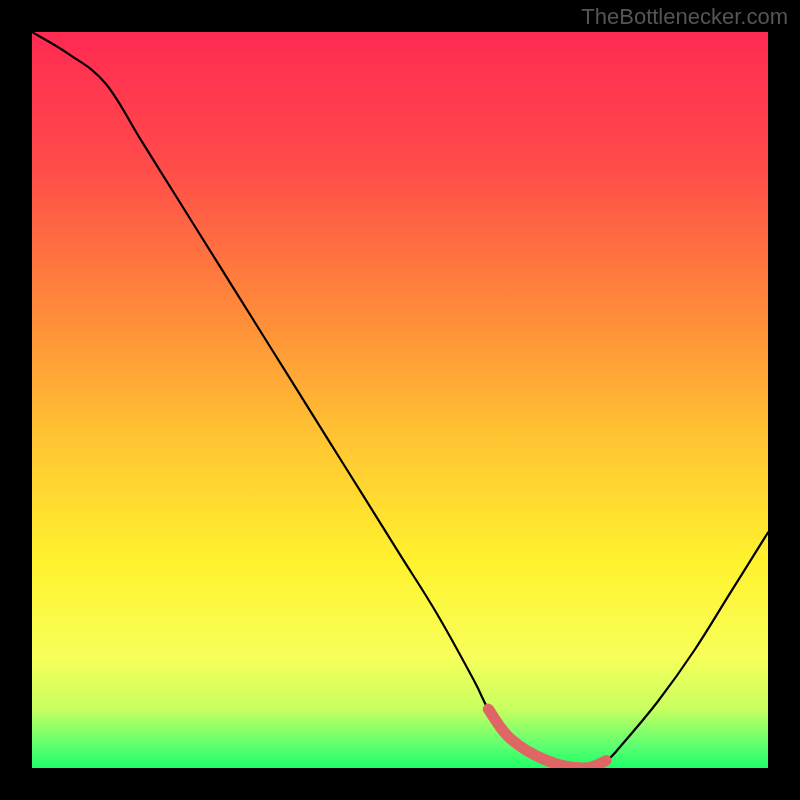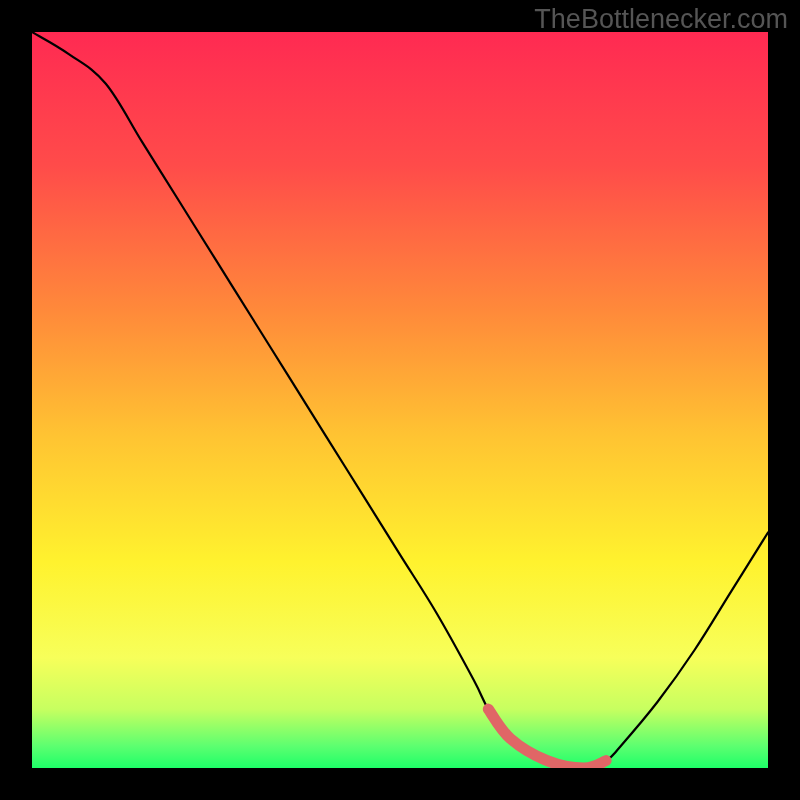--- a/index.html
+++ b/index.html
@@ -8,21 +8,21 @@
     height: 800px;
     background: #000;
     position: relative;
     font-family: Arial, sans-serif;
   }
   .watermark {
     position: absolute;
     top: 4px;
     right: 12px;
     color: #555;
-    font-size: 27px;
+    font-size: 22px;
     font-weight: 500;
     z-index: 10;
   }
   .plot-area {
     position: absolute;
     left: 32px;
     top: 32px;
     width: 736px;
     height: 736px;
     overflow: hidden;

